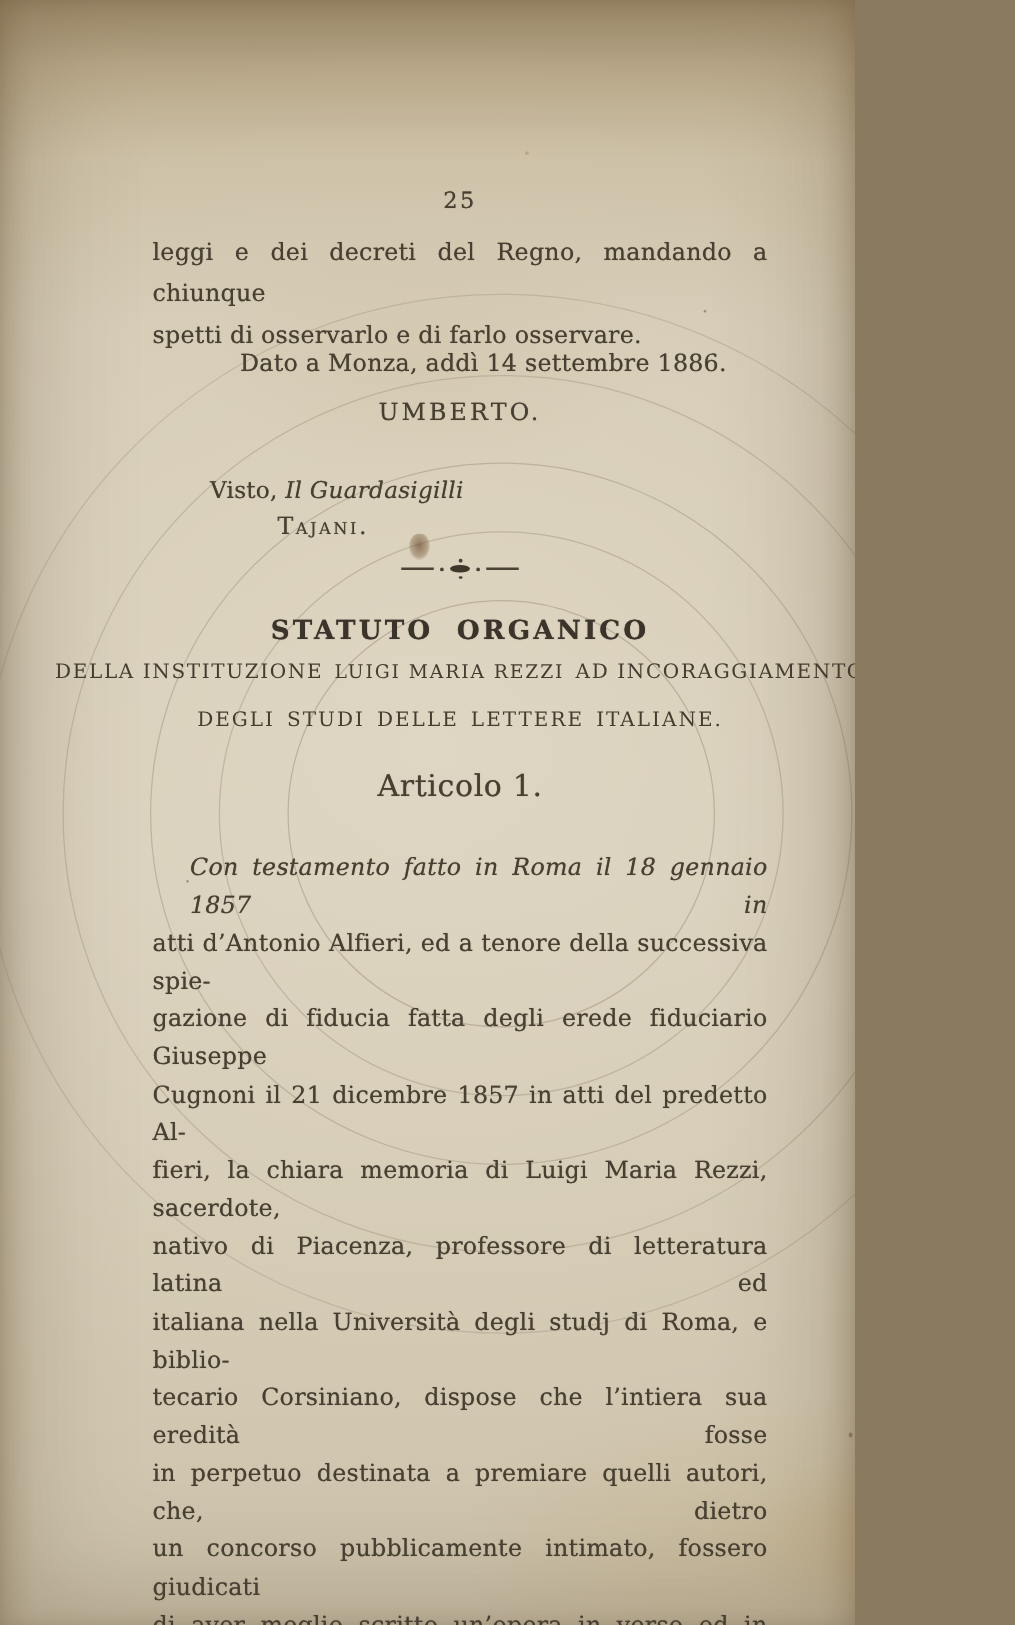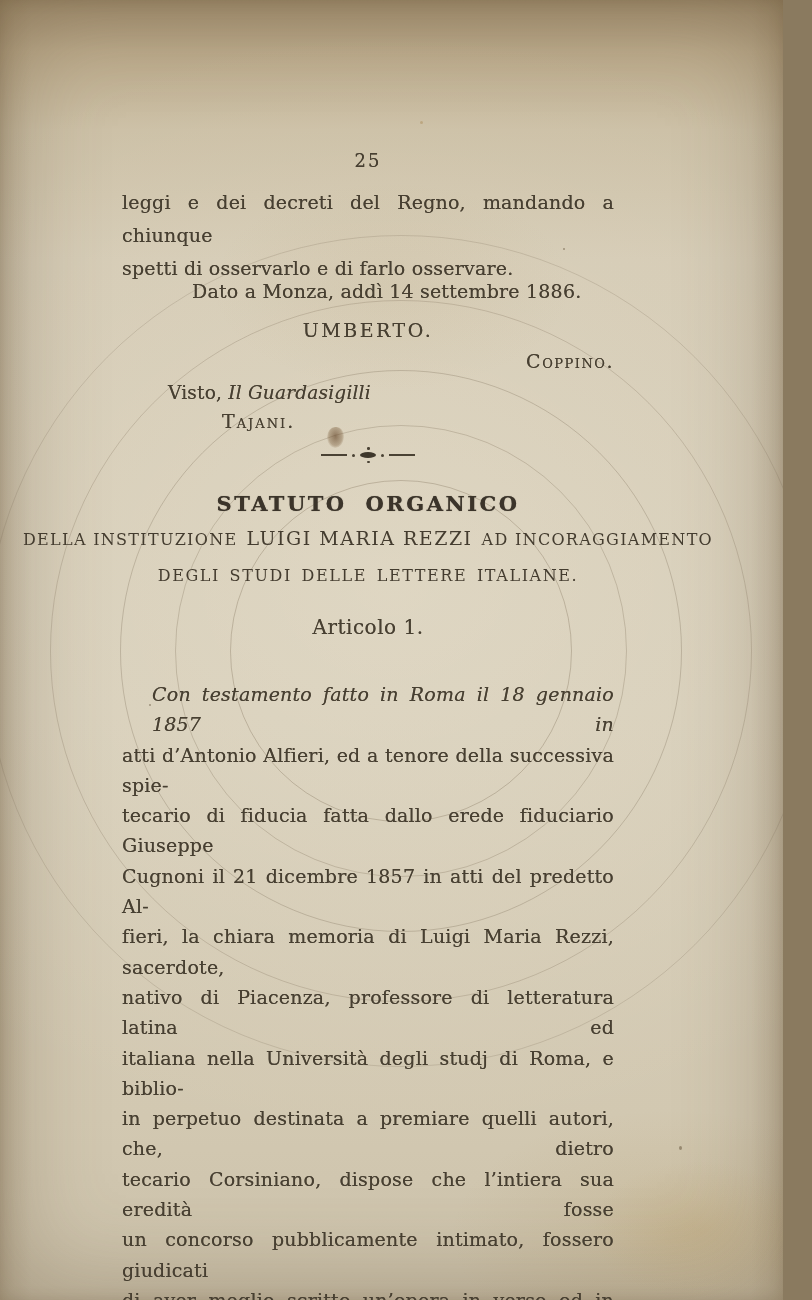--- a/index.html
+++ b/index.html
@@ -1,18 +1,18 @@
 <!DOCTYPE html>
 <html><head>
 <meta charset="utf-8">
 <style>
   html,body{margin:0;padding:0;background:#8a7a5f;}
   .page{
     position:relative;
-    width:783px;height:1300px;
+    width:684px;height:1300px;
     overflow:hidden;
     font-family:"DejaVu Serif","Liberation Serif",serif;
     color:#473f31;
     background-color:#d3c9b2;
     background-image:
       radial-gradient(ellipse 320px 180px at 86% 95%, rgba(160,125,55,0.13), rgba(160,125,55,0) 70%),
       radial-gradient(ellipse 260px 150px at 50% 22%, rgba(160,130,70,0.08), rgba(160,130,70,0) 70%),
       radial-gradient(ellipse 900px 750px at 50% 45%, rgba(255,250,235,0.22), rgba(255,250,235,0) 75%),
       linear-gradient(90deg, rgba(115,92,58,0.16) 0%, rgba(115,92,58,0) 4%, rgba(115,92,58,0) 96%, rgba(115,92,58,0.16) 100%),
       linear-gradient(180deg, #a59272 0%, #bcab8c 4%, #ccc0a6 10%, #d4cab4 20%, #d6cdb8 55%, #d2c8b1 86%, #ccc2ab 100%);
@@ -51,23 +51,23 @@
   .orn{top:446px;display:flex;align-items:center;justify-content:center;height:18px;}
   .orn .dash{width:26px;height:1.6px;background:#4a4234;}
   .orn .dot{width:3px;height:3px;border-radius:50%;background:#4a4234;margin:0 5px;}
   .orn .leaf{position:relative;width:16px;height:6px;border-radius:50%;background:#3e372b;}
   .orn .leaf::before,.orn .leaf::after{content:"";position:absolute;left:7px;width:2.5px;height:2.5px;border-radius:50%;background:#4a4234;}
   .orn .leaf::before{top:-5px;} .orn .leaf::after{bottom:-5px;}
   
   .h-title{top:491px;text-align:center;font-weight:bold;font-size:21px;letter-spacing:2.5px;word-spacing:9px;color:#3b342a;text-shadow:0 0 0.7px rgba(59,52,42,0.8);}
   .h-sub{top:527px;display:flex;justify-content:center;align-items:baseline;gap:9px;white-space:nowrap;color:#443c2f;}
   .h-sub .small{font-size:16px;letter-spacing:1.3px;}
-  .h-sub .big{font-size:19px;letter-spacing:1.5px;}
+  .h-sub .big{font-size:15px;letter-spacing:1.5px;}
   .h-sub2{top:566px;text-align:center;font-size:16px;letter-spacing:1.6px;word-spacing:3px;color:#443c2f;}
-  .h-art{top:615px;text-align:center;font-size:20px;letter-spacing:0.5px;}
+  .h-art{top:615px;text-align:center;font-size:24px;letter-spacing:0.5px;}
   
   .body1{top:679px;}
   .body1 .line{line-height:30.3px;}
   .indent{padding-left:30px;font-style:italic;}
   .pos{position:absolute;}
 </style>
 </head>
 <body>
 
 <div class="page">
@@ -88,21 +88,20 @@
   <div class="pos col txt pgnum">25</div>
 
   <div class="pos col txt intro">
     <div class="line jl">leggi e dei decreti del Regno, mandando a chiunque</div>
     <div class="line">spetti di osservarlo e di farlo osservare.</div>
   </div>
 
   <div class="pos col txt dateline">Dato a Monza, addì 14 settembre 1886.</div>
 
   <div class="pos col txt sig-king">UMBERTO.</div>
-  <div class="pos col txt sig-min">Coppino.</div>
   <div class="pos col txt visto">
     <span>Visto, </span>
     <span class="it">Il Guardasigilli</span>
   </div>
   <div class="pos col txt sig-keeper">Tajani.</div>
 
   <div class="pos col orn">
     <span class="dash"></span>
     <span class="dot"></span>
     <span class="leaf"></span>
@@ -115,25 +114,25 @@
     <span class="small">DELLA INSTITUZIONE</span>
     <span class="big">LUIGI MARIA REZZI</span>
     <span class="small">AD INCORAGGIAMENTO</span>
   </div>
   <div class="pos col h-sub2">DEGLI STUDI DELLE LETTERE ITALIANE.</div>
   <div class="pos col txt h-art">Articolo 1.</div>
 
   <div class="pos col txt body1">
     <div class="line jl indent">Con testamento fatto in Roma il 18 gennaio 1857 in</div>
     <div class="line jl">atti d’Antonio Alfieri, ed a tenore della successiva spie-</div>
-    <div class="line jl">tecario di fiducia fatta dallo erede fiduciario Giuseppe</div>
+    <div class="line jl">gazione di fiducia fatta degli erede fiduciario Giuseppe</div>
     <div class="line jl">Cugnoni il 21 dicembre 1857 in atti del predetto Al-</div>
     <div class="line jl">fieri, la chiara memoria di Luigi Maria Rezzi, sacerdote,</div>
     <div class="line jl">nativo di Piacenza, professore di letteratura latina ed</div>
     <div class="line jl">italiana nella Università degli studj di Roma, e biblio-</div>
+    <div class="line jl">tecario Corsiniano, dispose che l’intiera sua eredità fosse</div>
     <div class="line jl">in perpetuo destinata a premiare quelli autori, che, dietro</div>
-    <div class="line jl">tecario Corsiniano, dispose che l’intiera sua eredità fosse</div>
     <div class="line jl">un concorso pubblicamente intimato, fossero giudicati</div>
     <div class="line jl">di aver meglio scritto un’opera in verso od in prosa</div>
 
   </div>
 
 </div>
 
 </body></html>

